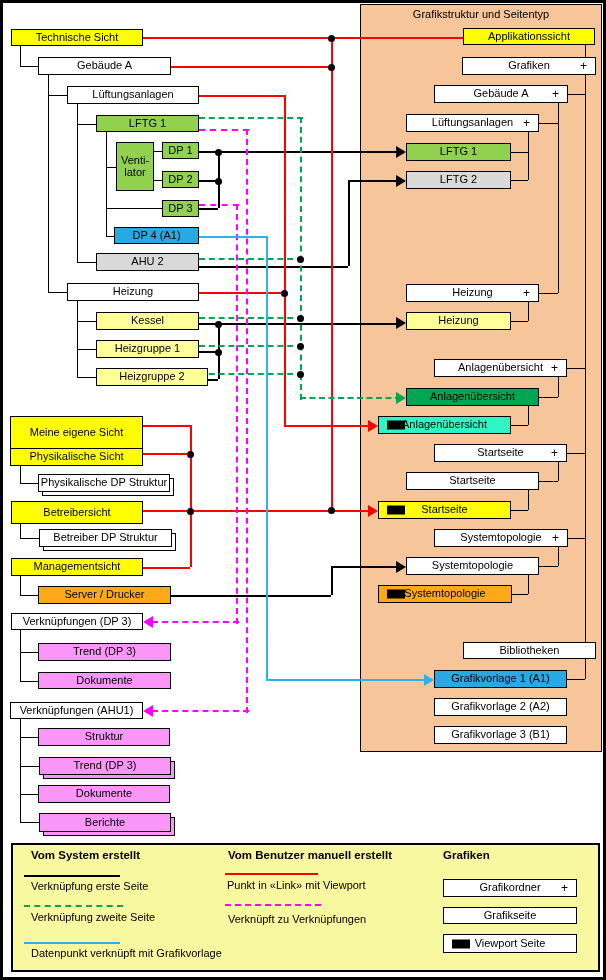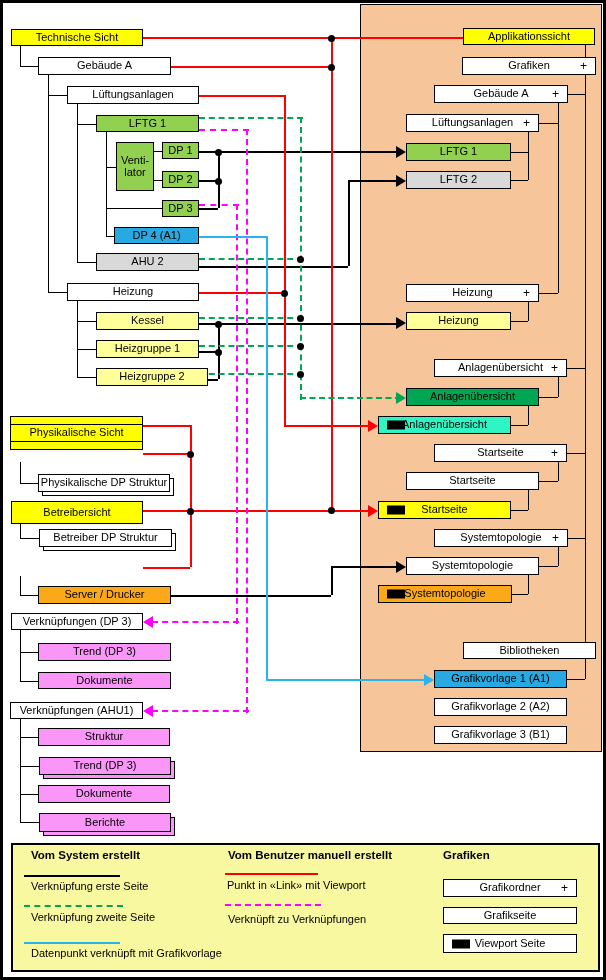--- a/index.html
+++ b/index.html
@@ -44,20 +44,21 @@
 .arr.c-cyn{border-left-color:var(--blue-line);} .arl.c-mag{border-right-color:var(--magenta-line);}
 .lt{position:absolute;font-size:11px;white-space:nowrap;z-index:2;}
 .bold{font-weight:bold;font-size:11.5px;}
 .ctr{text-align:center;}
 </style>
 </head>
 <body>
 
 <div id="stage">
   <div id="panel"></div>
+  <div class="lt ctr" style="left:360px;top:8px;width:242px;">Grafikstruktur und Seitentyp</div>
 
   <div class="lv tr" style="left:20px;top:45px;height:21px"></div>
   <div class="lh tr" style="left:20px;top:66px;width:18px"></div>
   <div class="lv tr" style="left:48px;top:75px;height:217px"></div>
   <div class="lh tr" style="left:48px;top:95px;width:19px"></div>
   <div class="lh tr" style="left:48px;top:292px;width:19px"></div>
   <div class="lv tr" style="left:77px;top:104px;height:158px"></div>
   <div class="lh tr" style="left:77px;top:124px;width:19px"></div>
   <div class="lh tr" style="left:77px;top:262px;width:19px"></div>
   <div class="lv tr" style="left:106px;top:132px;height:104px"></div>
@@ -194,26 +195,27 @@
   <div class="b grn" style="left:162px;top:142px;width:37px;height:17px">DP 1</div>
   <div class="b grn" style="left:162px;top:171px;width:37px;height:17px">DP 2</div>
   <div class="b grn" style="left:162px;top:200px;width:37px;height:17px">DP 3</div>
   <div class="b blu" style="left:114px;top:227px;width:85px;height:17px">DP 4 (A1)</div>
   <div class="b gry" style="left:96px;top:253px;width:103px;height:18px">AHU 2</div>
   <div class="b" style="left:67px;top:283px;width:132px;height:18px">Heizung</div>
   <div class="b pyel" style="left:96px;top:312px;width:103px;height:18px">Kessel</div>
   <div class="b pyel" style="left:96px;top:340px;width:103px;height:18px">Heizgruppe 1</div>
   <div class="b pyel" style="left:96px;top:368px;width:112px;height:18px">Heizgruppe 2</div>
   <div class="b yel" style="left:10px;top:416px;width:133px;height:34px">Meine eigene Sicht</div>
-  <div class="b yel" style="left:10px;top:424px;width:133px;height:18px">Physikalische Sicht</div>
+  <div class="b yel" style="left:10px;top:448px;width:133px;height:18px">Physikalische Sicht</div>
   <div class="sh" style="left:42px;top:478px;width:132px;height:18px;background:#fff"></div>
   <div class="b" style="left:38px;top:474px;width:132px;height:18px">Physikalische DP Struktur</div>
   <div class="b yel" style="left:11px;top:501px;width:132px;height:23px">Betreibersicht</div>
   <div class="sh" style="left:43px;top:533px;width:133px;height:18px;background:#fff"></div>
   <div class="b" style="left:39px;top:529px;width:133px;height:18px">Betreiber DP Struktur</div>
+  <div class="b yel" style="left:11px;top:558px;width:132px;height:18px">Managementsicht</div>
   <div class="b org" style="left:38px;top:586px;width:133px;height:18px">Server / Drucker</div>
   <div class="b" style="left:11px;top:613px;width:132px;height:17px">Verknüpfungen (DP 3)</div>
   <div class="b mag" style="left:38px;top:643px;width:133px;height:18px">Trend (DP 3)</div>
   <div class="b mag" style="left:38px;top:672px;width:133px;height:17px">Dokumente</div>
   <div class="b" style="left:10px;top:702px;width:133px;height:17px">Verknüpfungen (AHU1)</div>
   <div class="b mag" style="left:38px;top:728px;width:132px;height:18px">Struktur</div>
   <div class="sh mag" style="left:43px;top:761px;width:132px;height:18px"></div>
   <div class="b mag" style="left:39px;top:757px;width:132px;height:18px">Trend (DP 3)</div>
   <div class="b mag" style="left:38px;top:785px;width:132px;height:18px">Dokumente</div>
   <div class="sh mag" style="left:43px;top:817px;width:132px;height:19px"></div>

